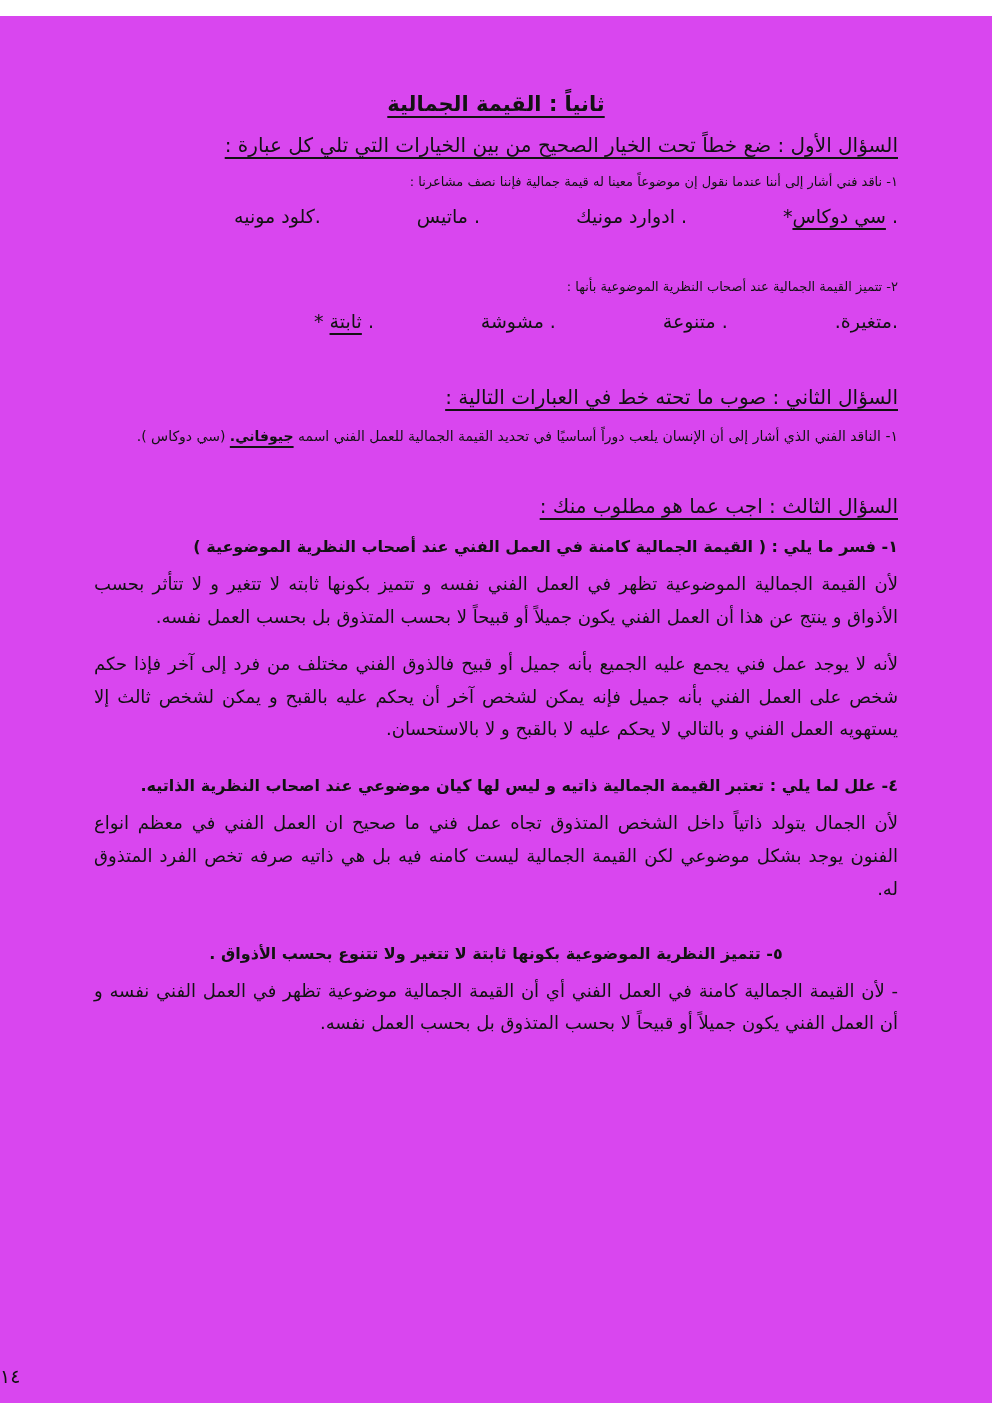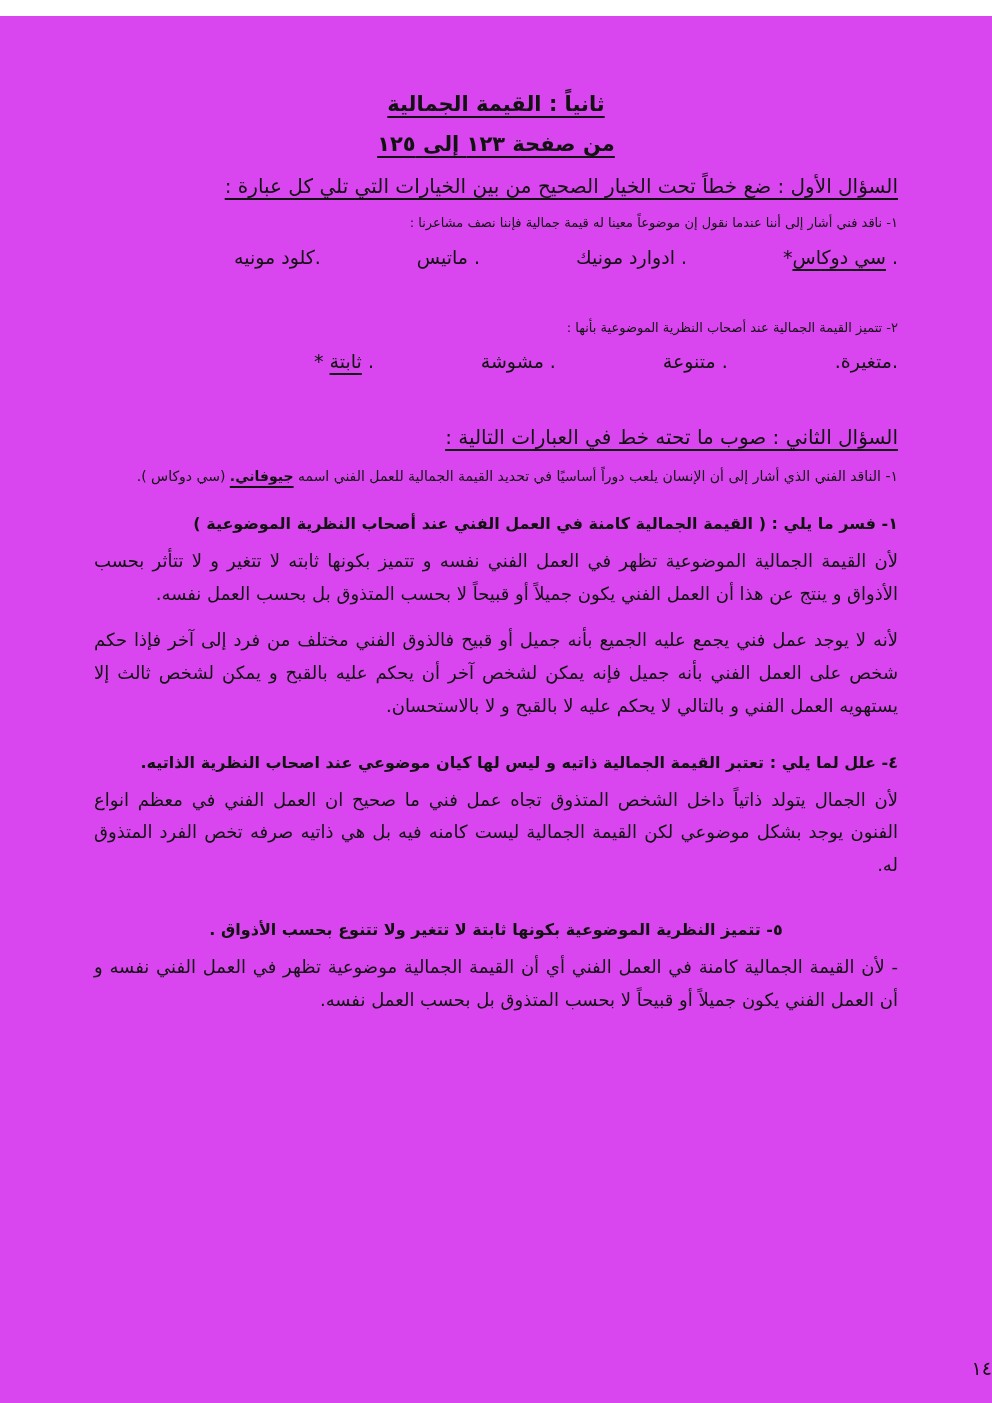--- a/index.html
+++ b/index.html
@@ -64,35 +64,34 @@
   .answer {
     font-size: 18px;
     line-height: 1.82;
     text-align: justify;
     margin: 2px 0 14px 0;
   }
   .section-gap { margin-top: 42px; }
 
   .page-number {
     position: absolute;
-    bottom: 40px;
+    bottom: 32px;
     left: 0;
     right: 0;
-    text-align: right;
+    text-align: left;
     font-size: 19px;
     color: #121212;
   }
 </style>
 </head>
 <body>
 
 <div class="page">
 
   <div class="title center u">ثانياً : القيمة الجمالية</div>
-  <div class="title center u">من صفحة ١٢٣ إلى ١٢٥</div>
 
   <div class="qheading u">السؤال الأول : ضع خطاً تحت الخيار الصحيح من بين الخيارات التي تلي كل عبارة :</div>
 
   <div class="itemtext">١- ناقد فني أشار إلى أننا عندما نقول إن موضوعاً معينا له قيمة جمالية فإننا نصف مشاعرنا :</div>
 
   <div class="options row1">
     <span class="opt"><span>. </span><span class="u">سي دوكاس</span><span>*</span></span>
     <span class="opt"><span>. </span><span>ادوارد مونيك</span><span></span></span>
     <span class="opt"><span>. </span><span>ماتيس</span><span></span></span>
     <span class="opt"><span>.</span><span>كلود مونيه</span><span></span></span>
@@ -104,20 +103,21 @@
     <span class="opt"><span>.</span><span>متغيرة.</span><span></span></span>
     <span class="opt"><span>. </span><span>متنوعة</span><span></span></span>
     <span class="opt"><span>. </span><span>مشوشة</span><span></span></span>
     <span class="opt"><span>. </span><span class="u">ثابتة</span><span> *</span></span>
   </div>
 
   <div class="qheading u">السؤال الثاني : صوب ما تحته خط في العبارات التالية :</div>
 
   <p class="para"><span>١- الناقد الفني الذي أشار إلى أن الإنسان يلعب دوراً أساسيًا في تحديد القيمة الجمالية للعمل الفني اسمه </span><span class="u bold">جيوفاني.</span><span> (سي دوكاس ).</span></p>
 
+  <div class="qheading u section-gap">السؤال الثالث : اجب عما هو مطلوب منك :</div>
 
   <div class="item-heading" style="margin-top:8px;">١- فسر ما يلي : ( القيمة الجمالية كامنة في العمل الفني عند أصحاب النظرية الموضوعية )</div>
   <p class="answer">لأن القيمة الجمالية الموضوعية تظهر في العمل الفني نفسه و تتميز بكونها ثابته لا تتغير و لا تتأثر بحسب الأذواق و ينتج عن هذا أن العمل الفني يكون جميلاً أو قبيحاً لا بحسب المتذوق بل بحسب العمل نفسه.</p>
 
   <p class="answer">لأنه لا يوجد عمل فني يجمع عليه الجميع بأنه جميل أو قبيح فالذوق الفني مختلف من فرد إلى آخر فإذا حكم شخص على العمل الفني بأنه جميل فإنه يمكن لشخص آخر أن يحكم عليه بالقبح و يمكن لشخص ثالث إلا يستهويه العمل الفني و بالتالي لا يحكم عليه لا بالقبح و لا بالاستحسان.</p>
 
   <div class="item-heading">٤- علل لما يلي : تعتبر القيمة الجمالية ذاتيه و ليس لها كيان موضوعي عند اصحاب النظرية الذاتيه.</div>
   <p class="answer">لأن الجمال يتولد ذاتياً داخل الشخص المتذوق تجاه عمل فني ما صحيح ان العمل الفني في معظم انواع الفنون يوجد بشكل موضوعي لكن القيمة الجمالية ليست كامنه فيه بل هي ذاتيه صرفه تخص الفرد المتذوق له.</p>
 
   <div class="item-heading centered" style="margin-top:34px;">٥- تتميز النظرية الموضوعية بكونها ثابتة لا تتغير ولا تتنوع بحسب الأذواق .</div>

